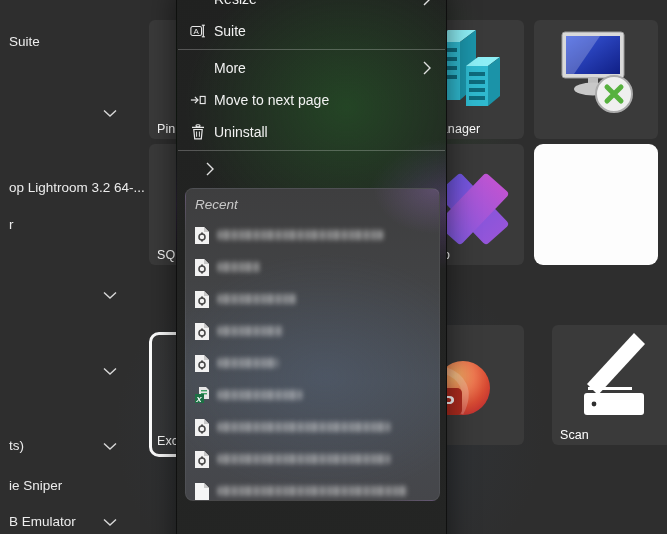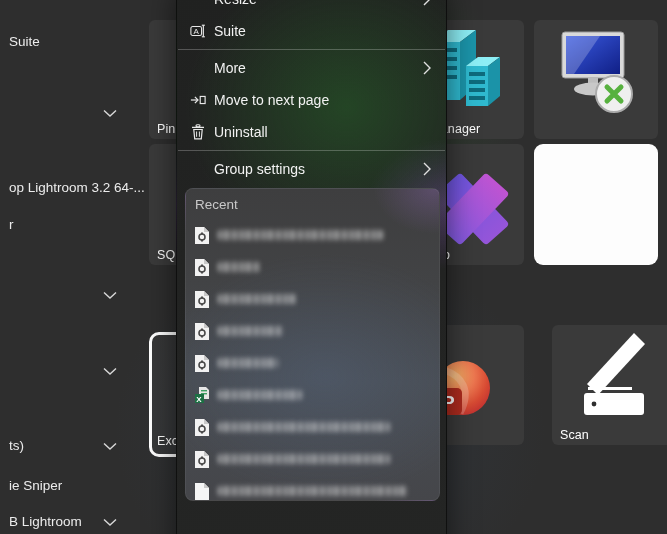--- a/index.html
+++ b/index.html
@@ -39,20 +39,21 @@
   .sep{height:1px;background:rgba(255,255,255,.24);margin:2px 1px;}
   
   #recent{
     margin:3px 6px 0 8px;height:313px;border-radius:8px;overflow:hidden;
     border:1px solid rgba(255,255,255,.06);box-sizing:border-box;
     background:
       radial-gradient(80px 60px at 98% 0%, rgba(145,105,185,.35), transparent 75%),
       radial-gradient(230px 170px at 55% 60%, rgba(88,108,138,.32), transparent 72%),
       linear-gradient(180deg,#3e3e3f 0%,#424345 30%,#484c52 62%,#45464a 100%);
     padding:6px 0 0 5px;
+    font-style:italic;
   }
   #recent-header{height:20px;line-height:20px;font-size:13.5px;color:#c9c9c9;margin-bottom:4px;padding-left:4px;}
   .ri{display:flex;align-items:center;height:32px;}
   .ri .fic{width:16px;height:19px;flex:0 0 16px;margin-left:3px;}
   .ri .blur{
     margin-left:8px;height:10px;border-radius:3px;
     background:repeating-linear-gradient(90deg,
       rgba(235,235,235,.65) 0 3px, rgba(235,235,235,.14) 3px 6px,
       rgba(235,235,235,.55) 6px 11px, rgba(235,235,235,.08) 11px 14px,
       rgba(235,235,235,.5) 14px 19px, rgba(235,235,235,.05) 19px 22px);
@@ -74,21 +75,21 @@
       <polyline points="1,1.5 7,7 13,1.5" fill="none" stroke="#d8d8d8" stroke-width="1.4"></polyline>
     </svg>
   <svg class="side-chev" style="top:367px;" viewBox="0 0 14 9">
       <polyline points="1,1.5 7,7 13,1.5" fill="none" stroke="#d8d8d8" stroke-width="1.4"></polyline>
     </svg>
   <div class="side-item" style="top:437px;"><span>ts)</span></div>
   <svg class="side-chev" style="top:442px;" viewBox="0 0 14 9">
       <polyline points="1,1.5 7,7 13,1.5" fill="none" stroke="#d8d8d8" stroke-width="1.4"></polyline>
     </svg>
   <div class="side-item" style="top:477px;"><span>ie Sniper</span></div>
-  <div class="side-item" style="top:513px;"><span>B Lightroom</span></div>
+  <div class="side-item" style="top:513px;"><span>B Emulator</span></div>
   <svg class="side-chev" style="top:518px;" viewBox="0 0 14 9">
       <polyline points="1,1.5 7,7 13,1.5" fill="none" stroke="#d8d8d8" stroke-width="1.4"></polyline>
     </svg>
 
   <div class="tile" style="left:149px;top:20px;width:120px;height:119px;">
     <span class="tile-label">Pinl</span>
   </div>
 
   <div class="tile" style="left:406px;top:20px;width:118px;height:119px;">
     <svg class="abs" style="left:8px;top:4px;" width="100" height="92" viewBox="0 0 100 92">
@@ -240,21 +241,20 @@
           <line x1="8.4" y1="7.5" x2="8.4" y2="12.8" stroke="#e8e8e8" stroke-width="1"></line>
         </svg>
       </span>
       <span class="lbl">Uninstall</span>
     </div>
 
     <div class="sep"></div>
 
     <div class="mi">
       <span class="ic"></span>
-      <span class="lbl">Group settings</span>
       <svg class="chev" viewBox="0 0 8 14">
           <polyline points="1,1 7,7 1,13" fill="none" stroke="#e0e0e0" stroke-width="1.4"></polyline>
         </svg>
     </div>
 
     <div id="recent">
       <div id="recent-header">Recent</div>
 
       <div class="ri">
         <svg class="fic" viewBox="0 0 16 19">

